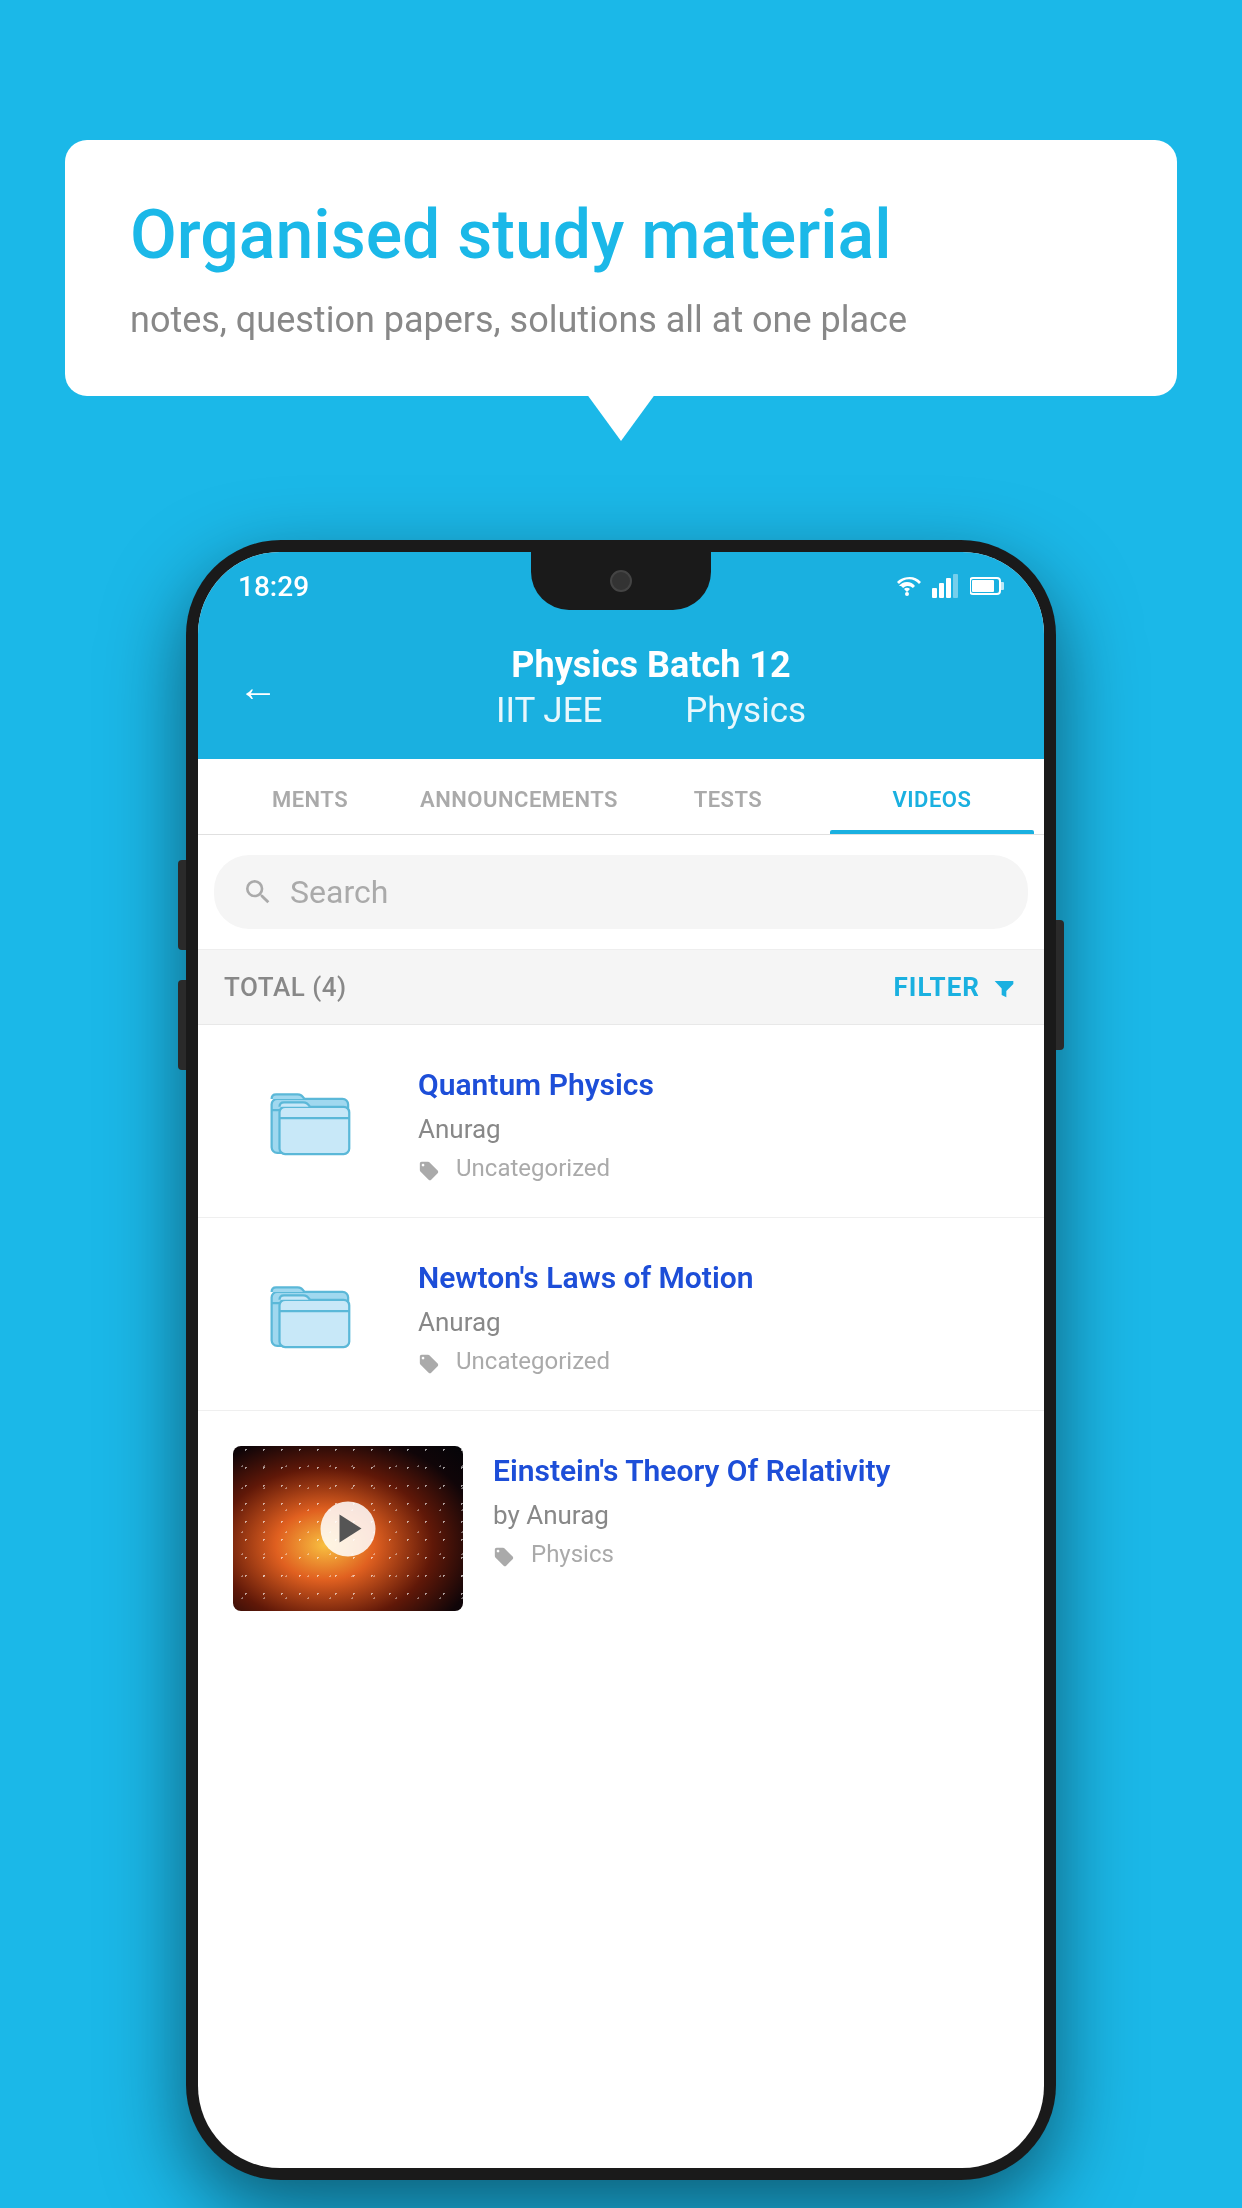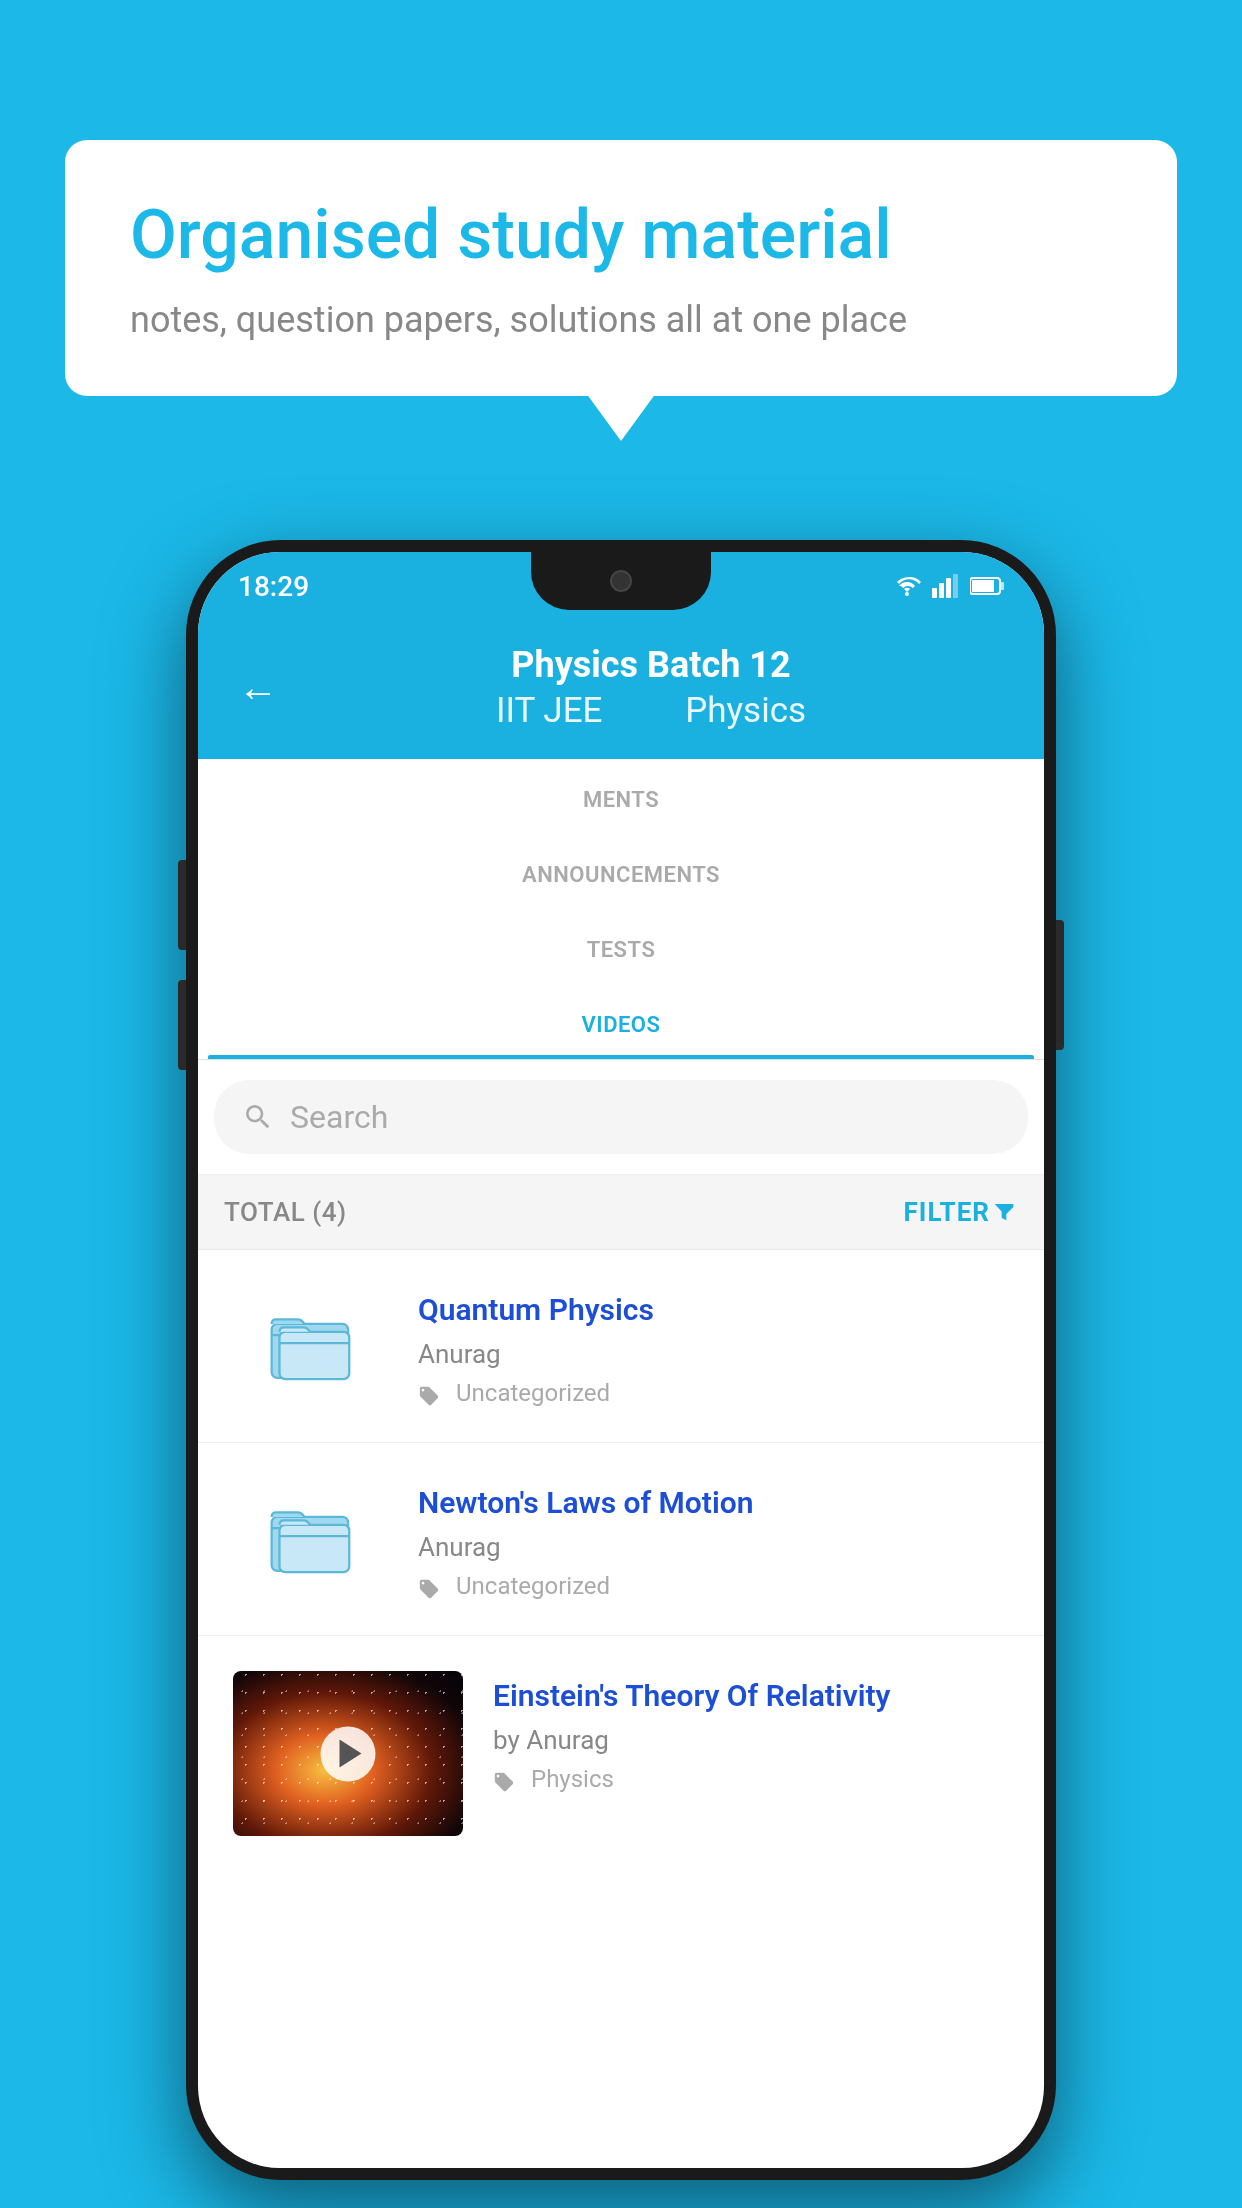--- a/index.html
+++ b/index.html
@@ -170,21 +170,20 @@
     .app-bar-subtitle span {
       margin: 0 12px;
     }
 
     
     .tab-bar {
       background: white;
       display: flex;
       border-bottom: 1px solid #e0e0e0;
       padding: 0 10px;
-      flex-direction: column;
     }
 
     .tab-item {
       flex: 1;
       text-align: center;
       padding: 28px 8px 22px;
       font-size: 22px;
       font-weight: 600;
       color: #aaa;
       letter-spacing: 0.5px;
@@ -240,21 +239,22 @@
 
     .total-label {
       color: #888;
       font-size: 26px;
       font-weight: 500;
       letter-spacing: 0.5px;
     }
 
     .filter-button {
       display: flex;
-      align-items: flex-start;
+      align-items: flex-end;
+      gap: 10px;
       color: #1ab0e0;
       font-size: 26px;
       font-weight: 700;
       letter-spacing: 1px;
       cursor: pointer;
     }
 
     
     .video-list {
       background: white;

